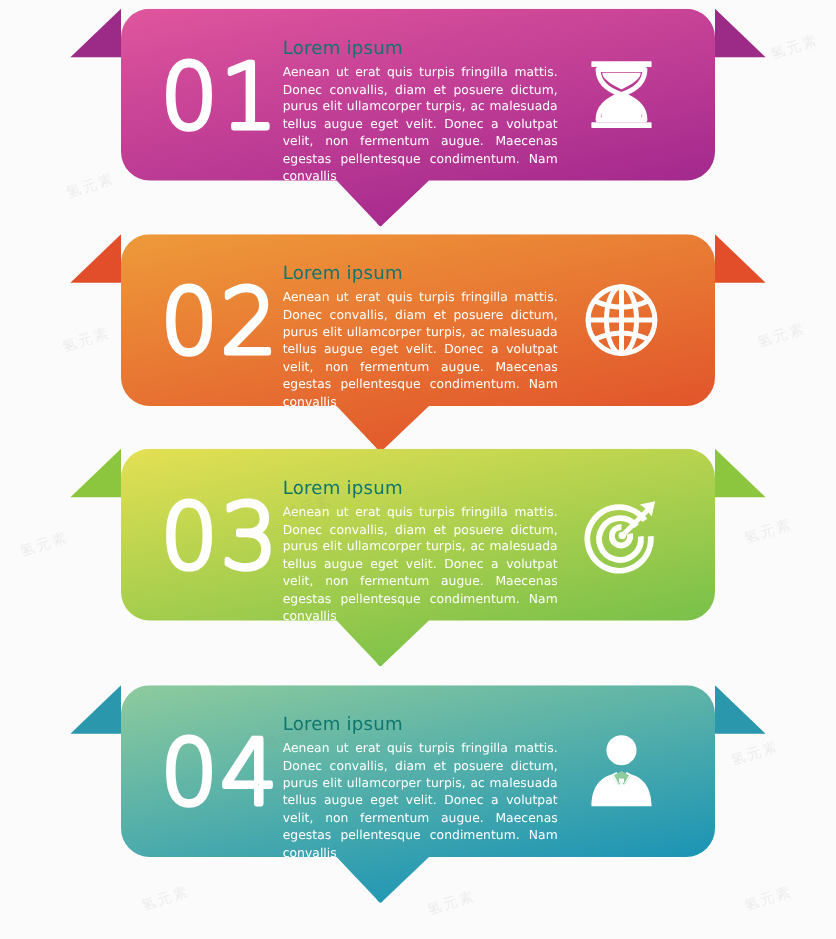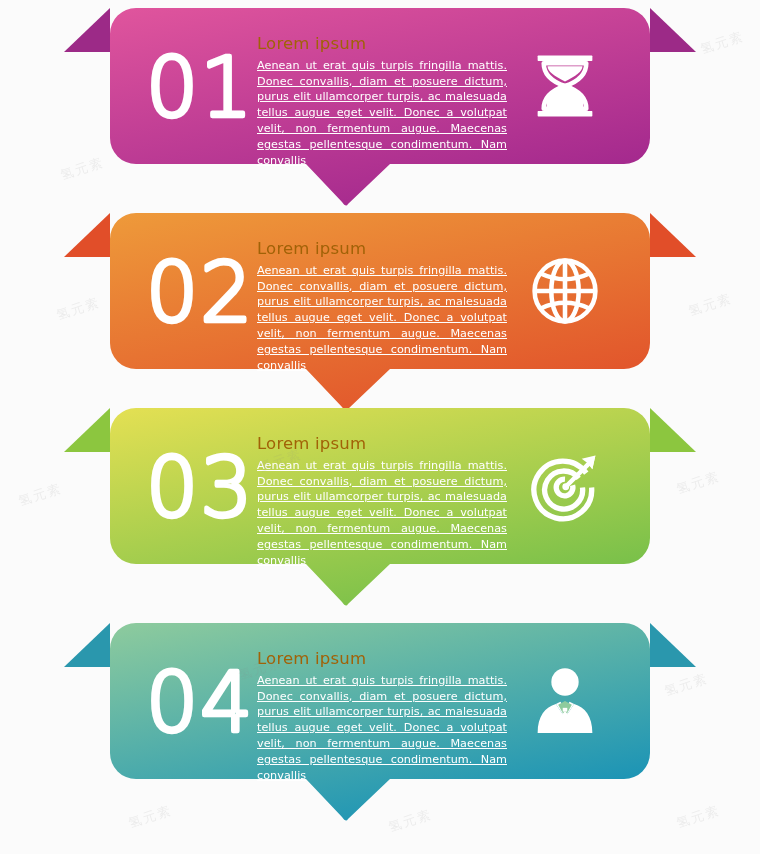--- a/index.html
+++ b/index.html
@@ -64,31 +64,30 @@
     left: 257px;
     top: 26px;
     width: 250px;
     color: #ffffff;
   }
   .heading {
     font-size: 16.5px;
     font-weight: 400;
     line-height: 1.25;
     margin: 0 0 3px 0;
-    color: #a16207;
+    color: #0f766e;
     letter-spacing: 0.2px;
   }
   .body-text {
     font-size: 11.2px;
     line-height: 1.42;
     margin: 0;
     color: #ffffff;
     letter-spacing: 0.05px;
     text-align: justify;
-    text-decoration: underline;
   }
 
   .icon-wrap {
     position: absolute;
     left: 527px;
     top: 40px;
     width: 76px;
     height: 76px;
     display: flex;
     align-items: center;

